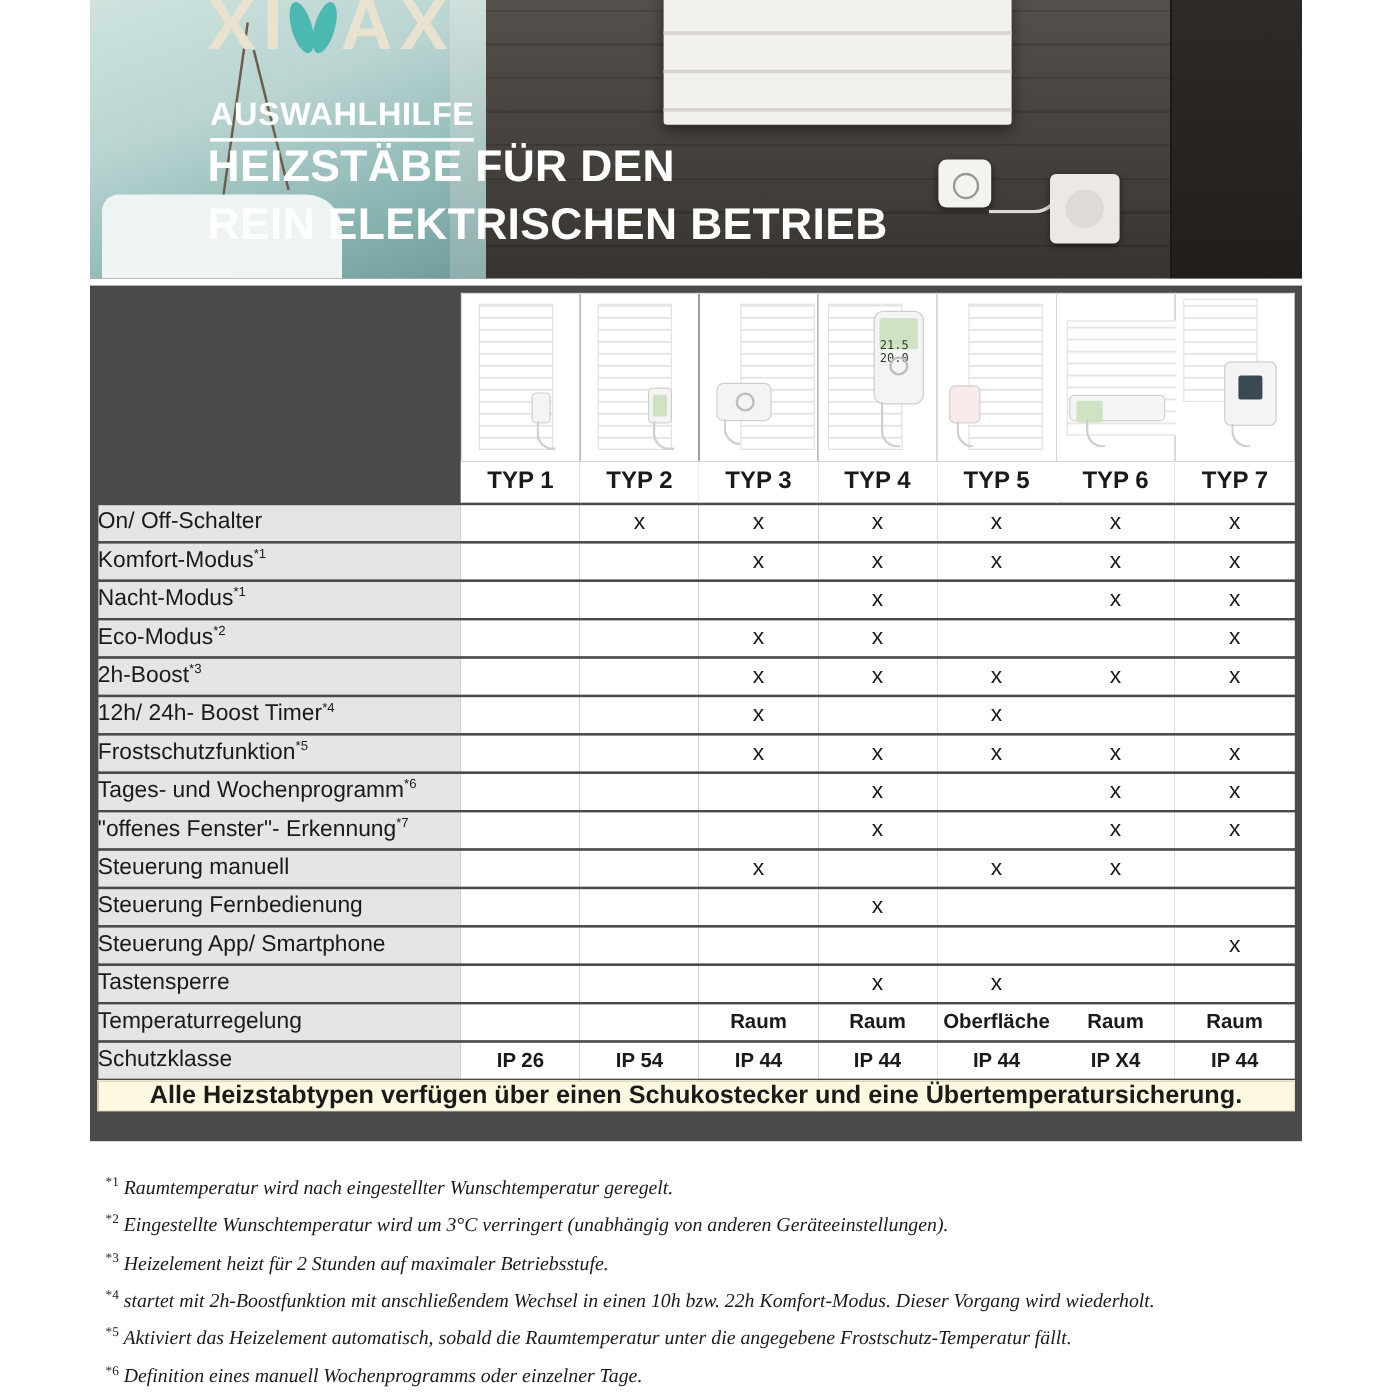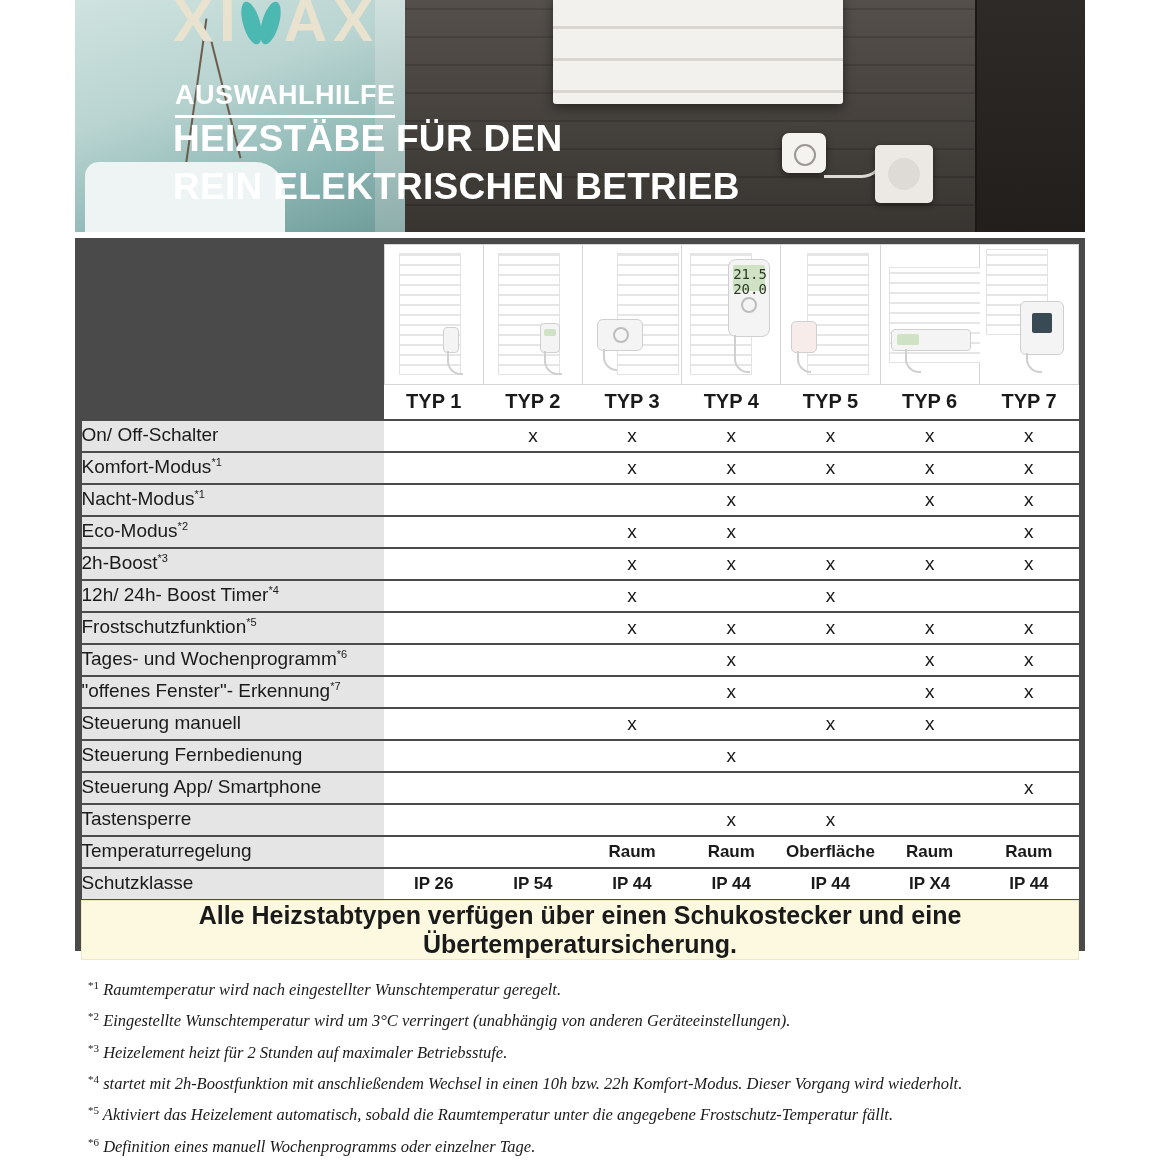--- a/index.html
+++ b/index.html
@@ -151,21 +151,21 @@
     font-size:19px;
     height:30px;
   }
   .cell.val{ font-weight:700; font-size:17px;margin-top:14px; }
   .sep td{ background:#4a4a4a; height:2px; padding:0; }
   .blankhead{ background:#4a4a4a; }
 
   .note{
     background:#fdf8e0;
     text-align:center;
-    font-size:25px;
+    font-size:21px;
     font-weight:700;
     padding:12px 0;
     border:1px solid #efe8c8;
   }
 
   
   .thumb{ position:absolute; left:0; right:0; bottom:0; top:0; }
   .rad{
     position:absolute; left:14px; top:8px; width:62px; height:122px;
     background:#fbfbfb;
@@ -174,22 +174,22 @@
   }
   .rad.wide{ left:8px; width:92px; height:96px; top:22px;
     background-image:repeating-linear-gradient(0deg,#ffffff 0,#ffffff 8px,#e6e6e6 8px,#e6e6e6 10px); }
   .el{ position:absolute; background:#f4f4f4; border:1px solid #cfcfcf; border-radius:4px; }
   .cordline{
     position:absolute; border-left:2px solid #cfcfcf; border-bottom:2px solid #cfcfcf;
     border-radius:0 0 0 14px;
   }
   .lcd{
     position:absolute; background:#cfe3c4; border-radius:2px;
-    font-size:14px; color:#2d3b28; line-height:1.1;
-    font-family:"DejaVu Sans Mono", monospace; padding-top:2px;
+    font-size:10px; color:#2d3b28; line-height:1.1;
+    font-family:"DejaVu Sans Mono", monospace; padding-top:18px;
   }
   .knob{ position:absolute; border:2px solid #bdbdbd; border-radius:50%; }
 
   
   .foot{
     position:absolute; left:88px; top:974px; width:1000px;
     font-family:"Liberation Serif", serif;
     font-style:italic;
     font-size:16.5px;
     color:#1a1a1a;

